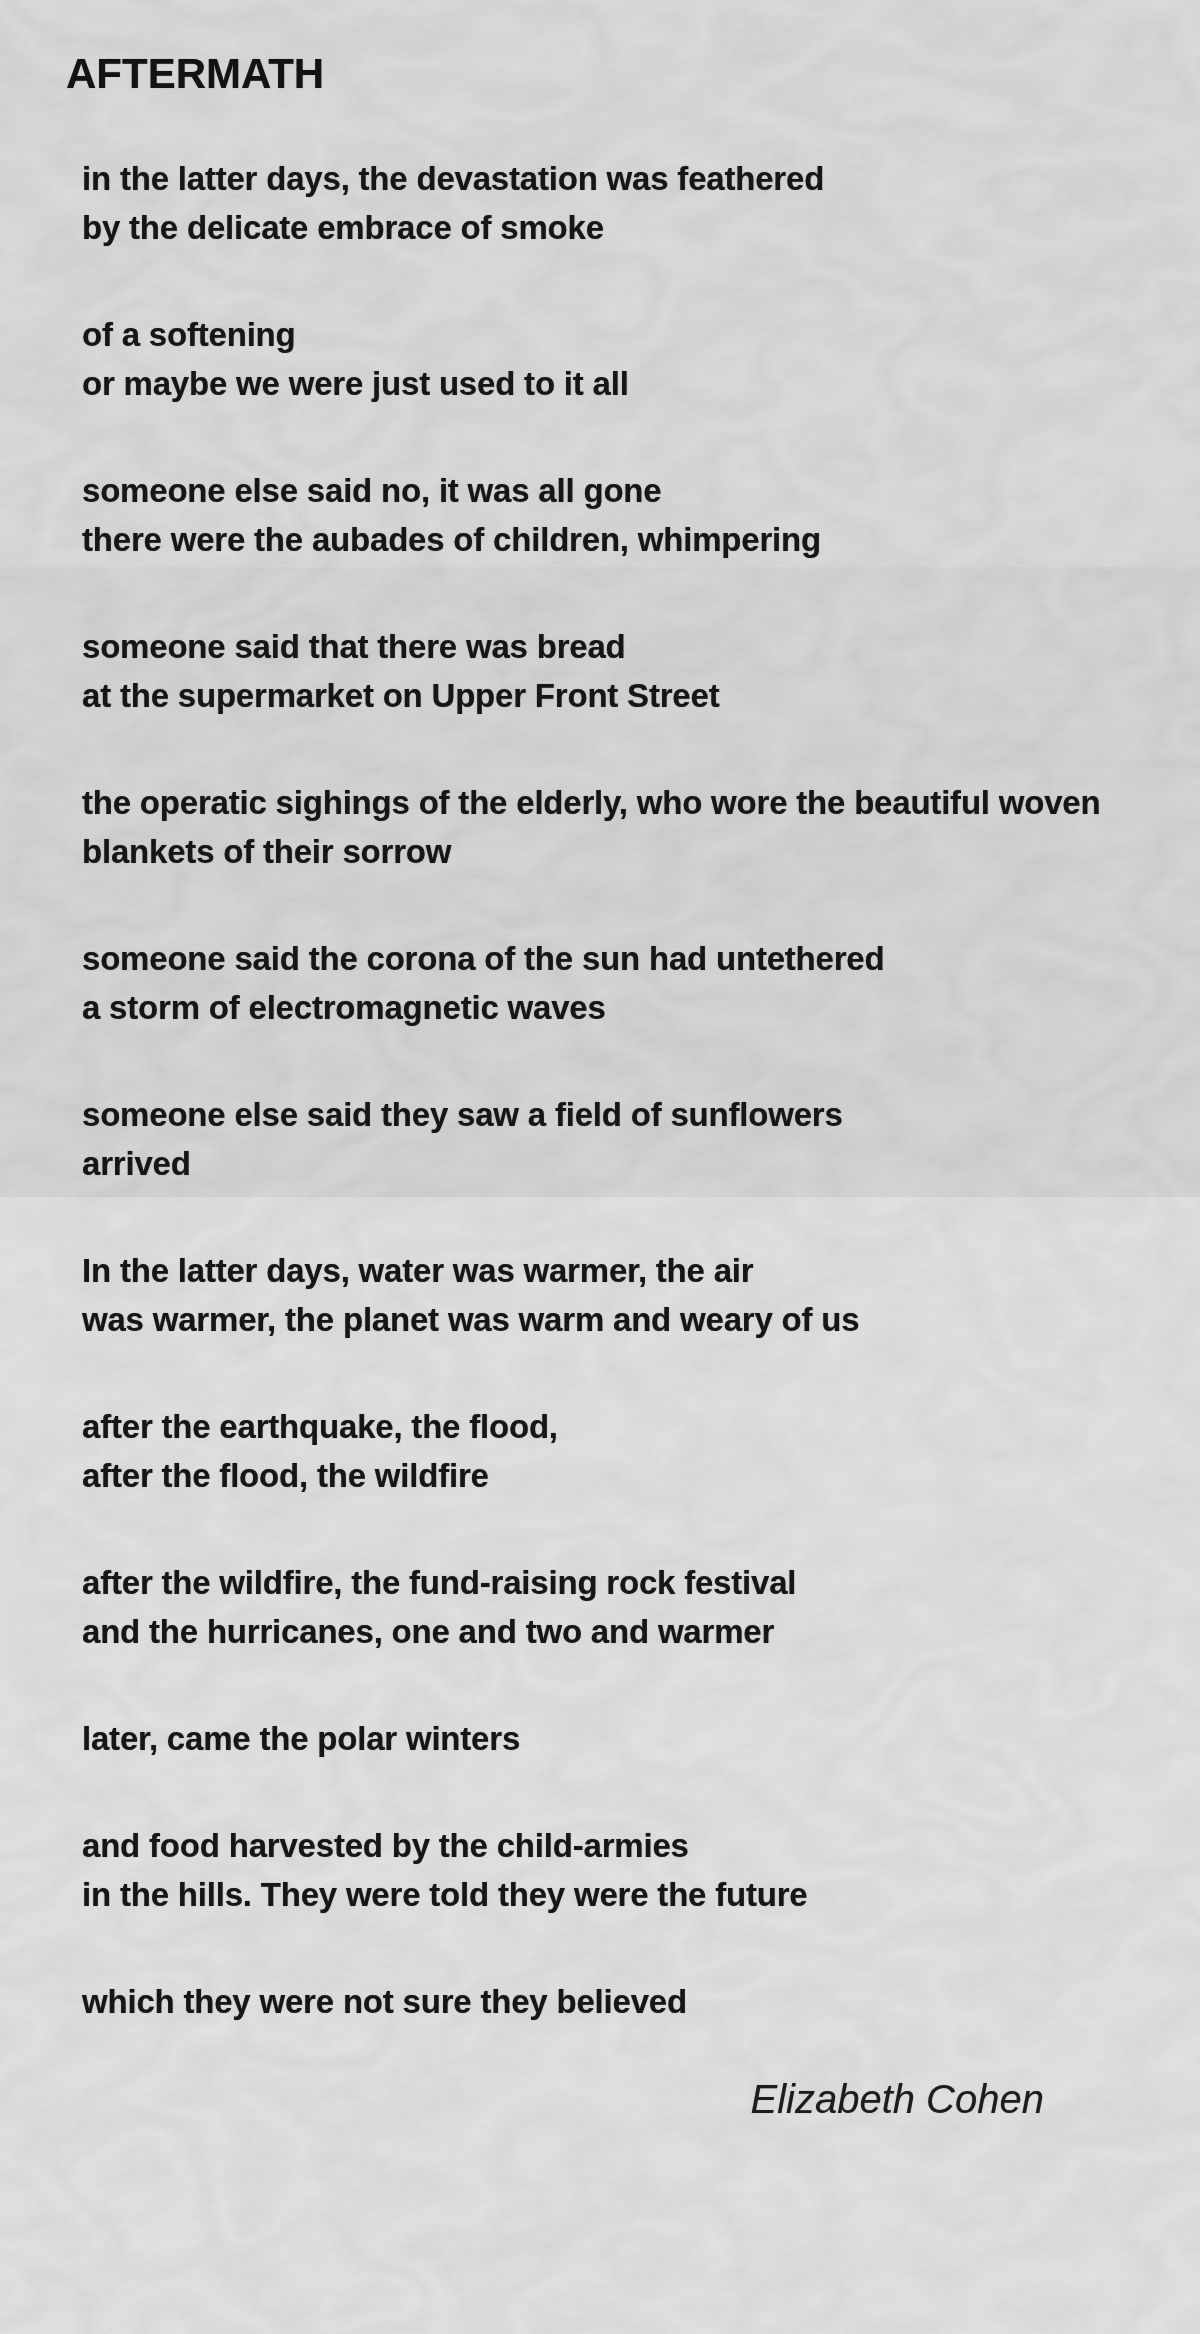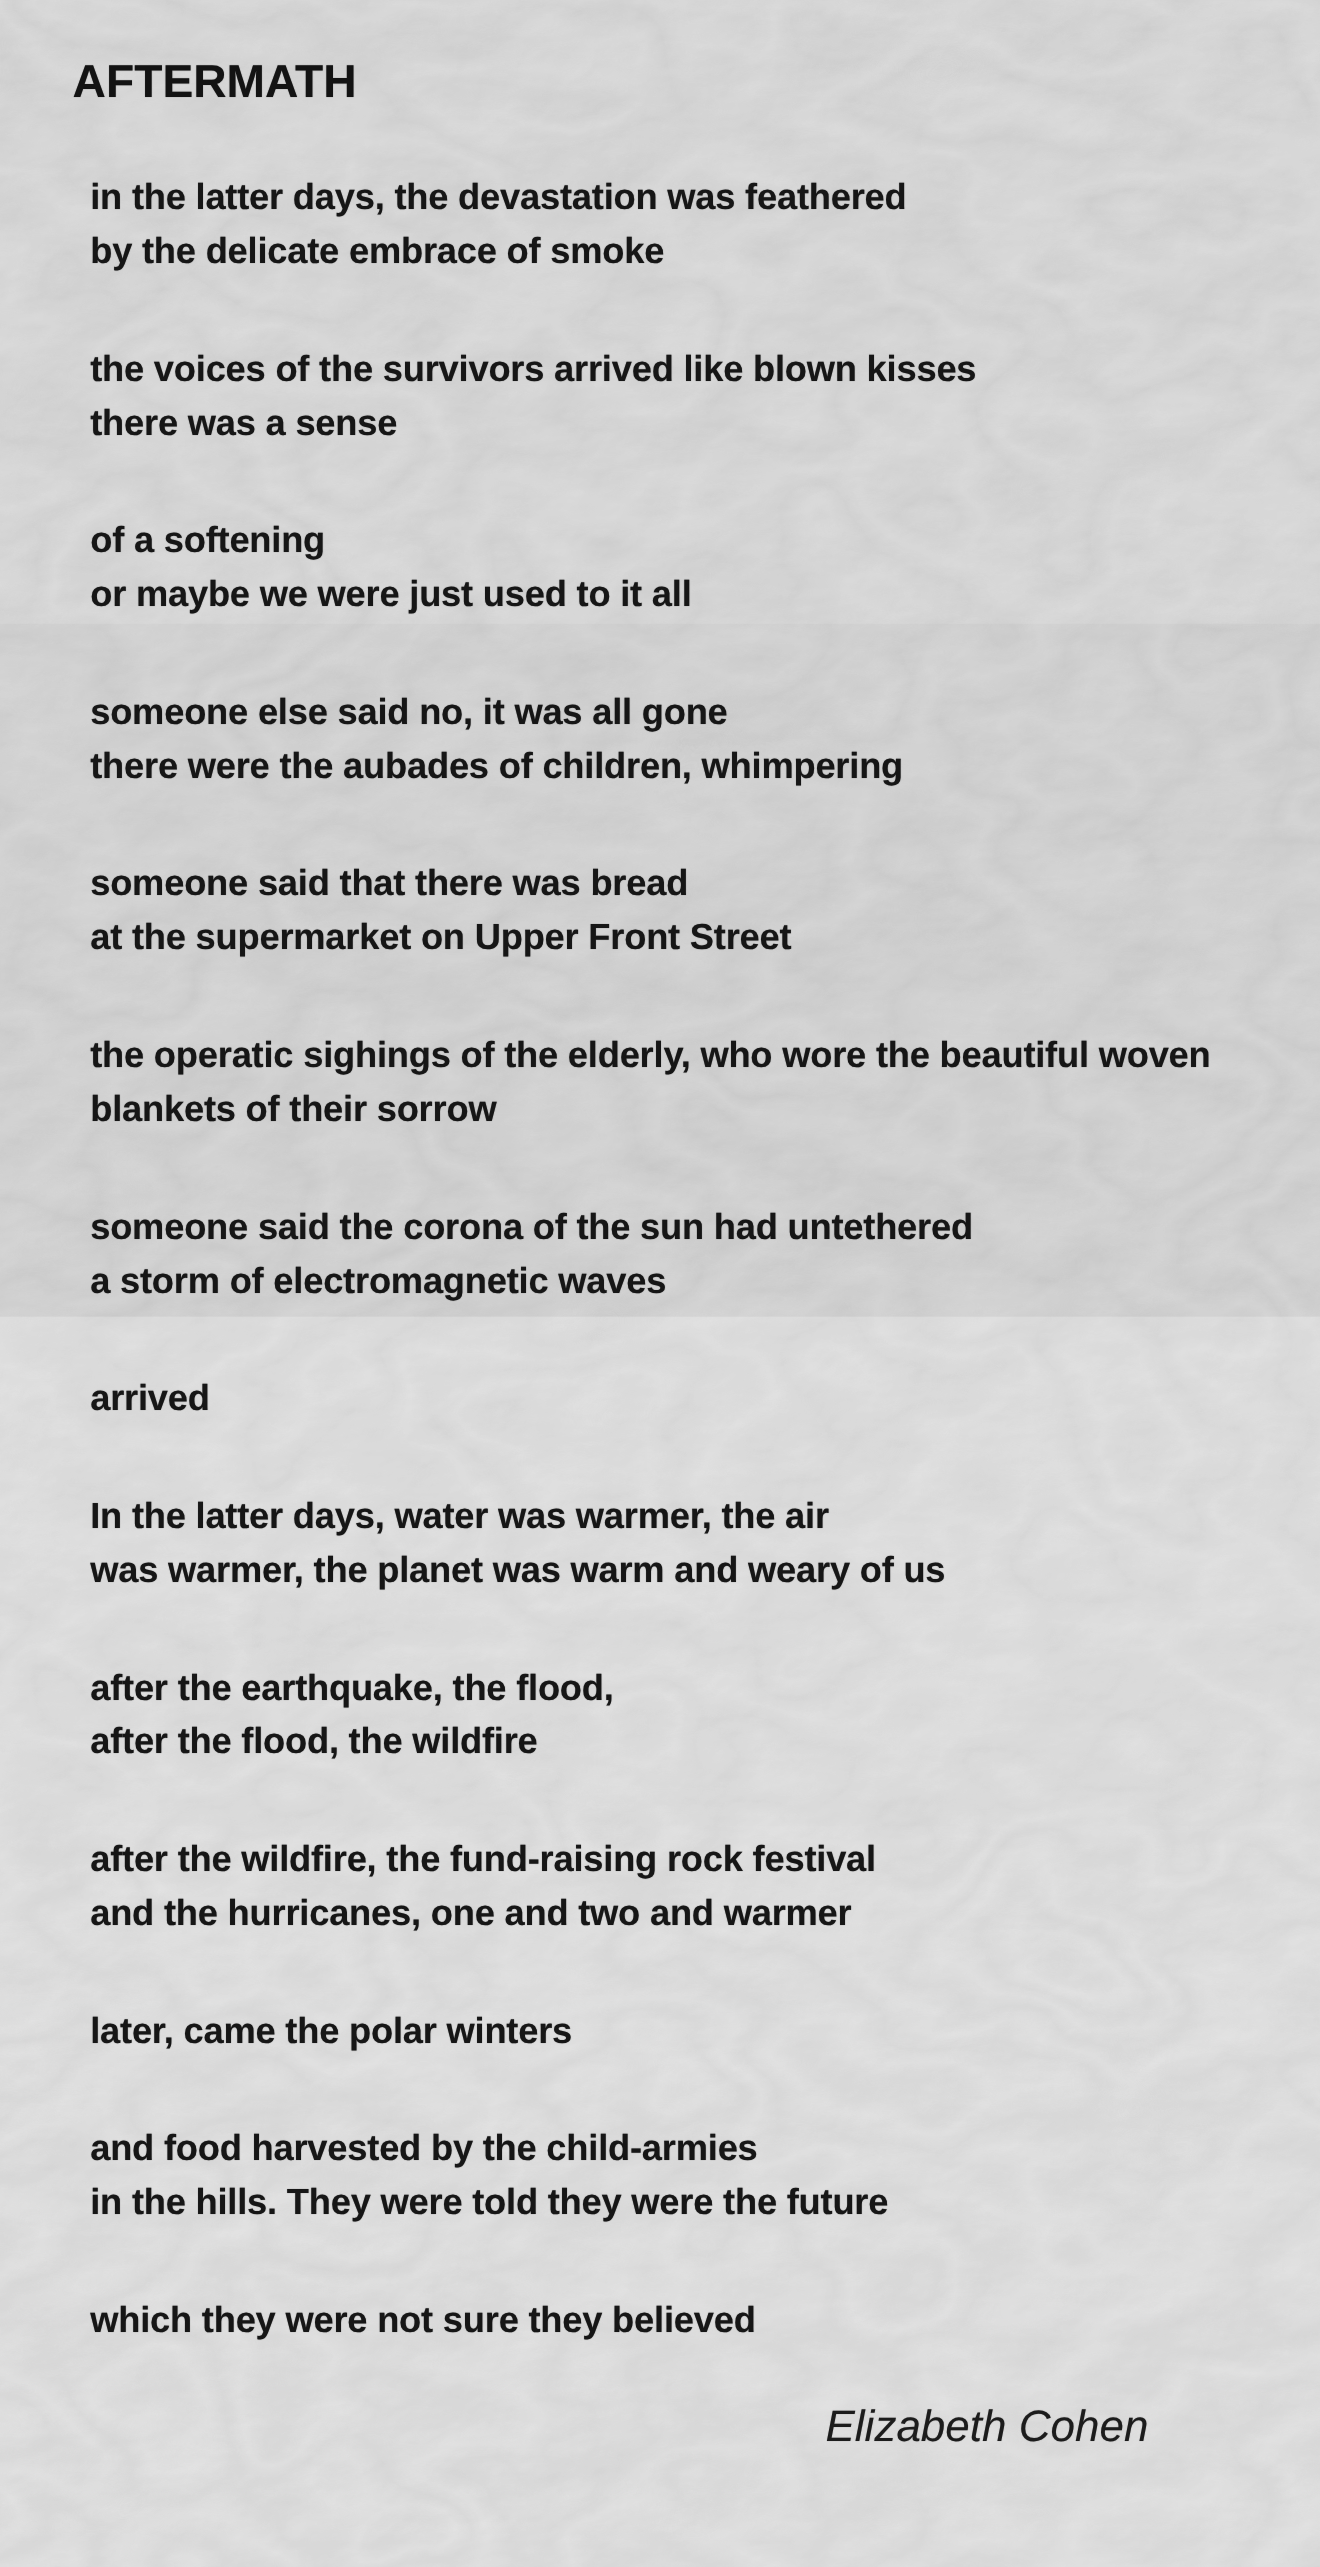--- a/index.html
+++ b/index.html
@@ -101,44 +101,41 @@
   </svg>
 
   <div class="content">
     <h1 class="title">AFTERMATH</h1>
     <div id="stanza-host">
         <div class="stanza">
           <div class="line">in the latter days, the devastation was feathered</div>
           <div class="line">by the delicate embrace of smoke</div>
         </div>
         <div class="stanza">
-          <div class="line">the voices of the survivors arrived like blown kisses</div>
-          <div class="line">there was a sense</div>
-        </div>
-        <div class="stanza">
           <div class="line">of a softening</div>
           <div class="line">or maybe we were just used to it all</div>
         </div>
         <div class="stanza">
           <div class="line">someone else said no, it was all gone</div>
           <div class="line">there were the aubades of children, whimpering</div>
         </div>
         <div class="stanza">
           <div class="line">someone said that there was bread</div>
           <div class="line">at the supermarket on Upper Front Street</div>
         </div>
         <div class="stanza">
           <div class="line">the operatic sighings of the elderly, who wore the beautiful woven</div>
           <div class="line">blankets of their sorrow</div>
         </div>
         <div class="stanza">
           <div class="line">someone said the corona of the sun had untethered</div>
           <div class="line">a storm of electromagnetic waves</div>
         </div>
         <div class="stanza">
+          <div class="line">someone else said they saw a field of sunflowers</div>
           <div class="line">arrived</div>
         </div>
         <div class="stanza">
           <div class="line">In the latter days, water was warmer, the air</div>
           <div class="line">was warmer, the planet was warm and weary of us</div>
         </div>
         <div class="stanza">
           <div class="line">after the earthquake, the flood,</div>
           <div class="line">after the flood, the wildfire</div>
         </div>

